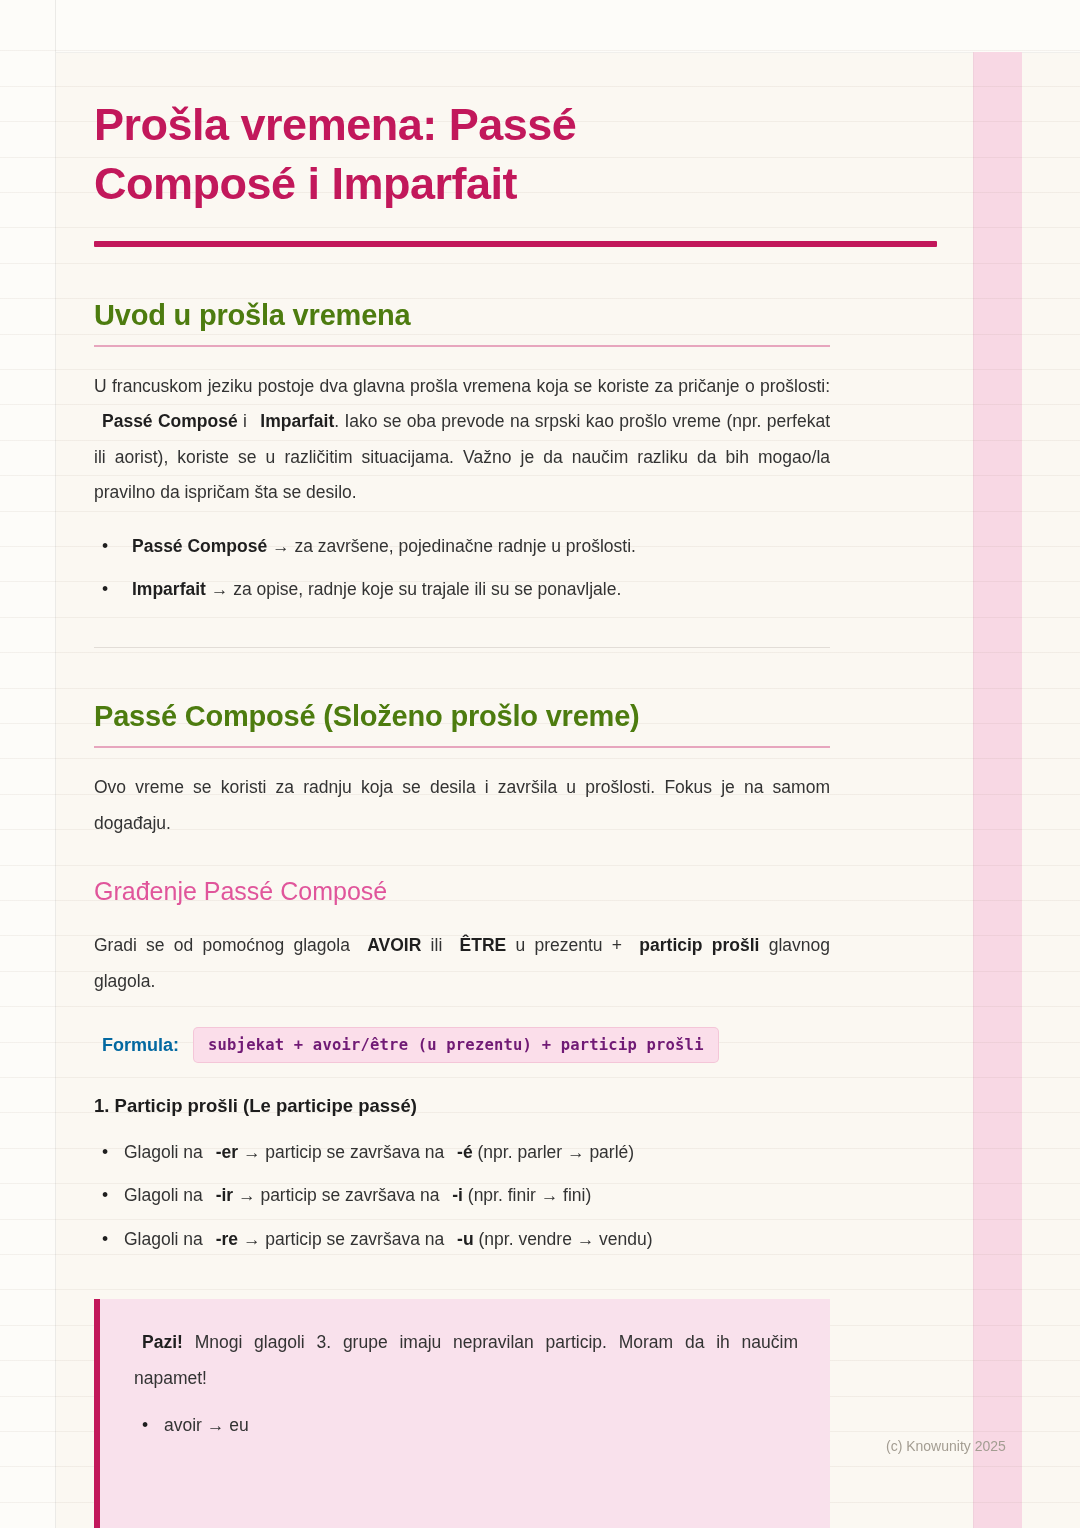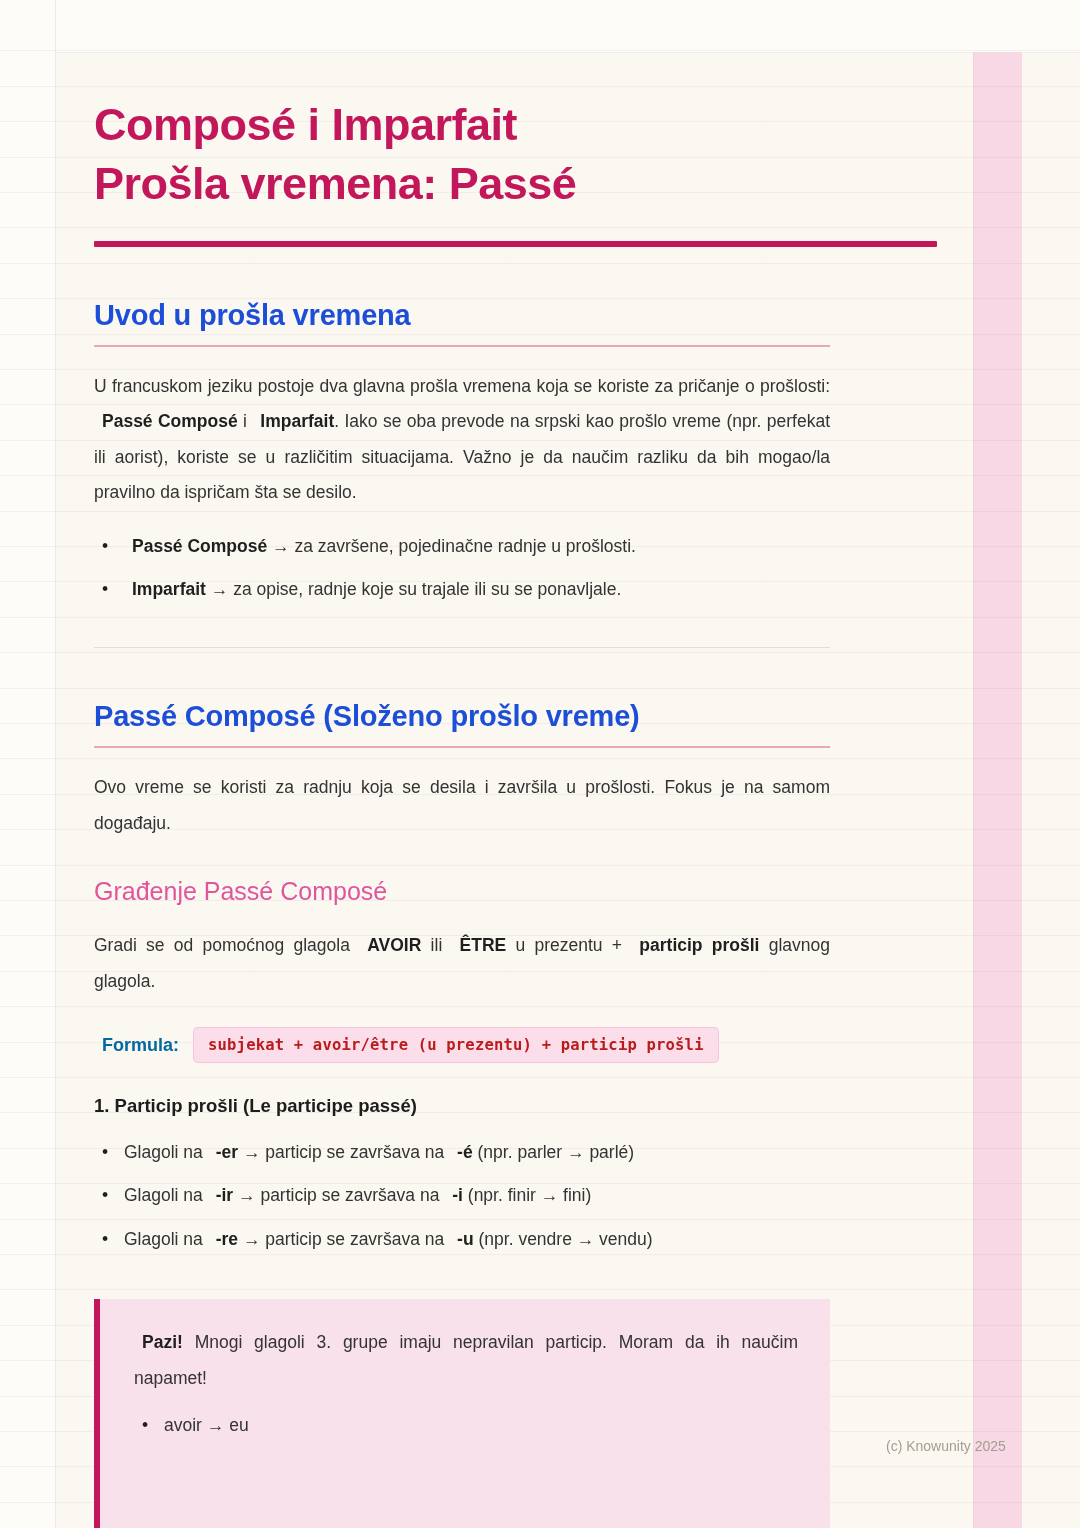--- a/index.html
+++ b/index.html
@@ -28,41 +28,41 @@
     pointer-events: none;
   }
 
   .content { position: absolute; left: 94px; top: 0; width: 843px; z-index: 3; }
 
   .title { margin: 96px 0 0; font-size: 45px; line-height: 1.3; font-weight: 800;
            color: #c2185b; letter-spacing: -0.5px; }
   .t-line { display: block; }
   .title-rule { margin-top: 28px; height: 6px; width: 843px; background: #c2185b; border-radius: 1px; }
 
-  .h2 { margin: 52px 0 0; font-size: 29px; font-weight: 800; color: #1d4ed8; letter-spacing: -0.2px; }
+  .h2 { margin: 52px 0 0; font-size: 29px; font-weight: 800; color: #4d7c0f; letter-spacing: -0.2px; }
   .h2-rule { margin-top: 13px; height: 2px; width: 736px; background: rgba(201,32,106,0.38); }
 
   .h3 { margin: 36px 0 0; font-size: 25px; font-weight: 400; color: #e0559b; }
   .h4 { margin: 32px 0 0; font-size: 18.5px; font-weight: 700; color: #1d1d1d; }
 
   .body { width: 736px; font-size: 17.5px; line-height: 35.4px; color: #333; margin: 22px 0 0; }
   .just { text-align: justify; text-justify: inter-word; }
   strong { font-weight: 700; color: #1f1f1f; margin-left: 8px; }
 
   .list { list-style: none; margin: 18px 0 0; padding: 0; width: 736px; }
   .list li { position: relative; padding-left: 30px; font-size: 17.5px; line-height: 35.4px;
              color: #333; margin-top: 8px; }
   .list li::before { content: "\2022"; position: absolute; left: 8px; color: #1f1f1f; }
 
   .divider { margin-top: 40px; width: 736px; height: 1px; background: rgba(90,70,60,0.15); }
 
   .formula-row { margin: 28px 0 0; width: 780px; display: flex; align-items: center; gap: 14px; }
   .formula-label { font-size: 18px; font-weight: 700; color: #0369a1; white-space: nowrap; }
   .formula-code { font-family: "DejaVu Sans Mono", monospace; font-size: 15.5px; font-weight: 700;
-                  color: #b91c1c; background: #fbdeea; border: 1px solid rgba(194,24,91,0.12);
+                  color: #701a75; background: #fbdeea; border: 1px solid rgba(194,24,91,0.12);
                   padding: 8px 14px; border-radius: 5px; letter-spacing: 0.2px; white-space: nowrap; }
 
   .callout { margin: 42px 0 0; width: 736px; box-sizing: border-box;
              background: #f9e1ec; border-left: 6px solid #c2185b;
              padding: 26px 32px 90px 34px; }
   .callout .body { margin: 0; width: auto; }
   .callout .list { margin-top: 12px; width: auto; }
 
   .footer { position: absolute; left: 886px; top: 1438px; z-index: 4;
             font-size: 14px; color: #a39d92; }
@@ -72,22 +72,22 @@
 
 <div class="page">
   <div class="edge-top"></div>
   <div class="edge-left"></div>
   <div class="pink-strip"></div>
   <div class="ruled-lines"></div>
 
   <main class="content">
 
     <h1 class="title">
+      <span class="t-line">Prošla vremena: Passé</span>
       <span class="t-line">Composé i Imparfait</span>
-      <span class="t-line">Prošla vremena: Passé</span>
     </h1>
     <div class="title-rule"></div>
 
     <section>
       <h2 class="h2">Uvod u prošla vremena</h2>
       <div class="h2-rule"></div>
       <p class="body just"><span>U francuskom jeziku postoje dva glavna prošla vremena koja se koriste za pričanje o prošlosti: </span><strong>Passé Composé</strong><span> i </span><strong>Imparfait</strong><span>. Iako se oba prevode na srpski kao prošlo vreme (npr. perfekat ili aorist), koriste se u različitim situacijama. Važno je da naučim razliku da bih mogao/la pravilno da ispričam šta se desilo.</span></p>
       <ul class="list">
         <li><strong>Passé Composé</strong><span> → za završene, pojedinačne radnje u prošlosti.</span></li>
         <li><strong>Imparfait</strong><span> → za opise, radnje koje su trajale ili su se ponavljale.</span></li>

